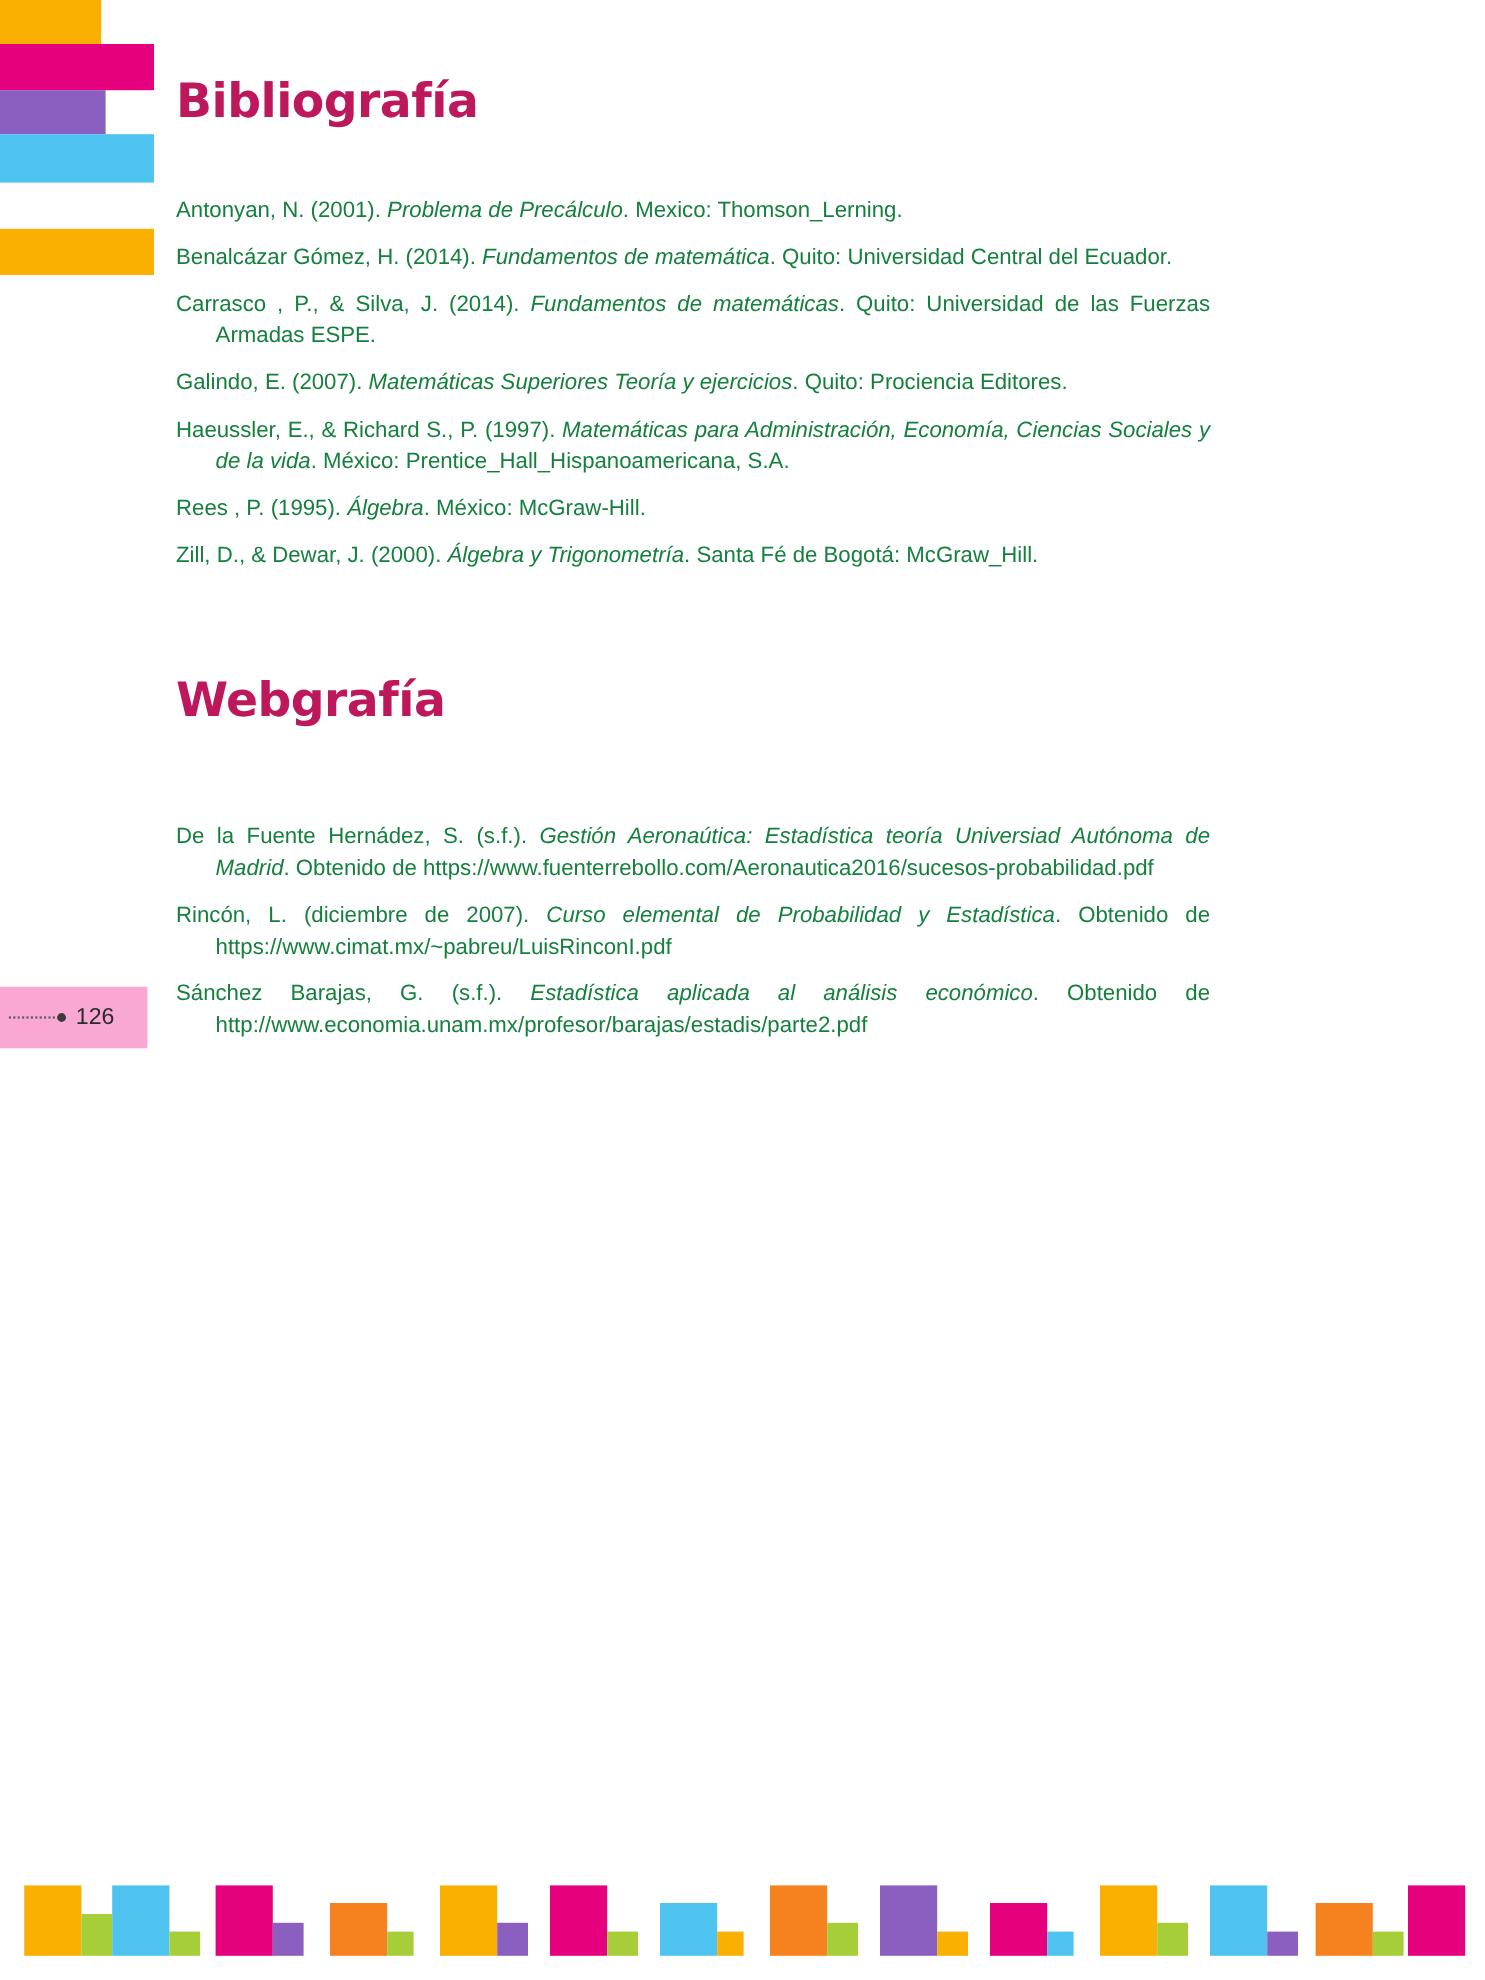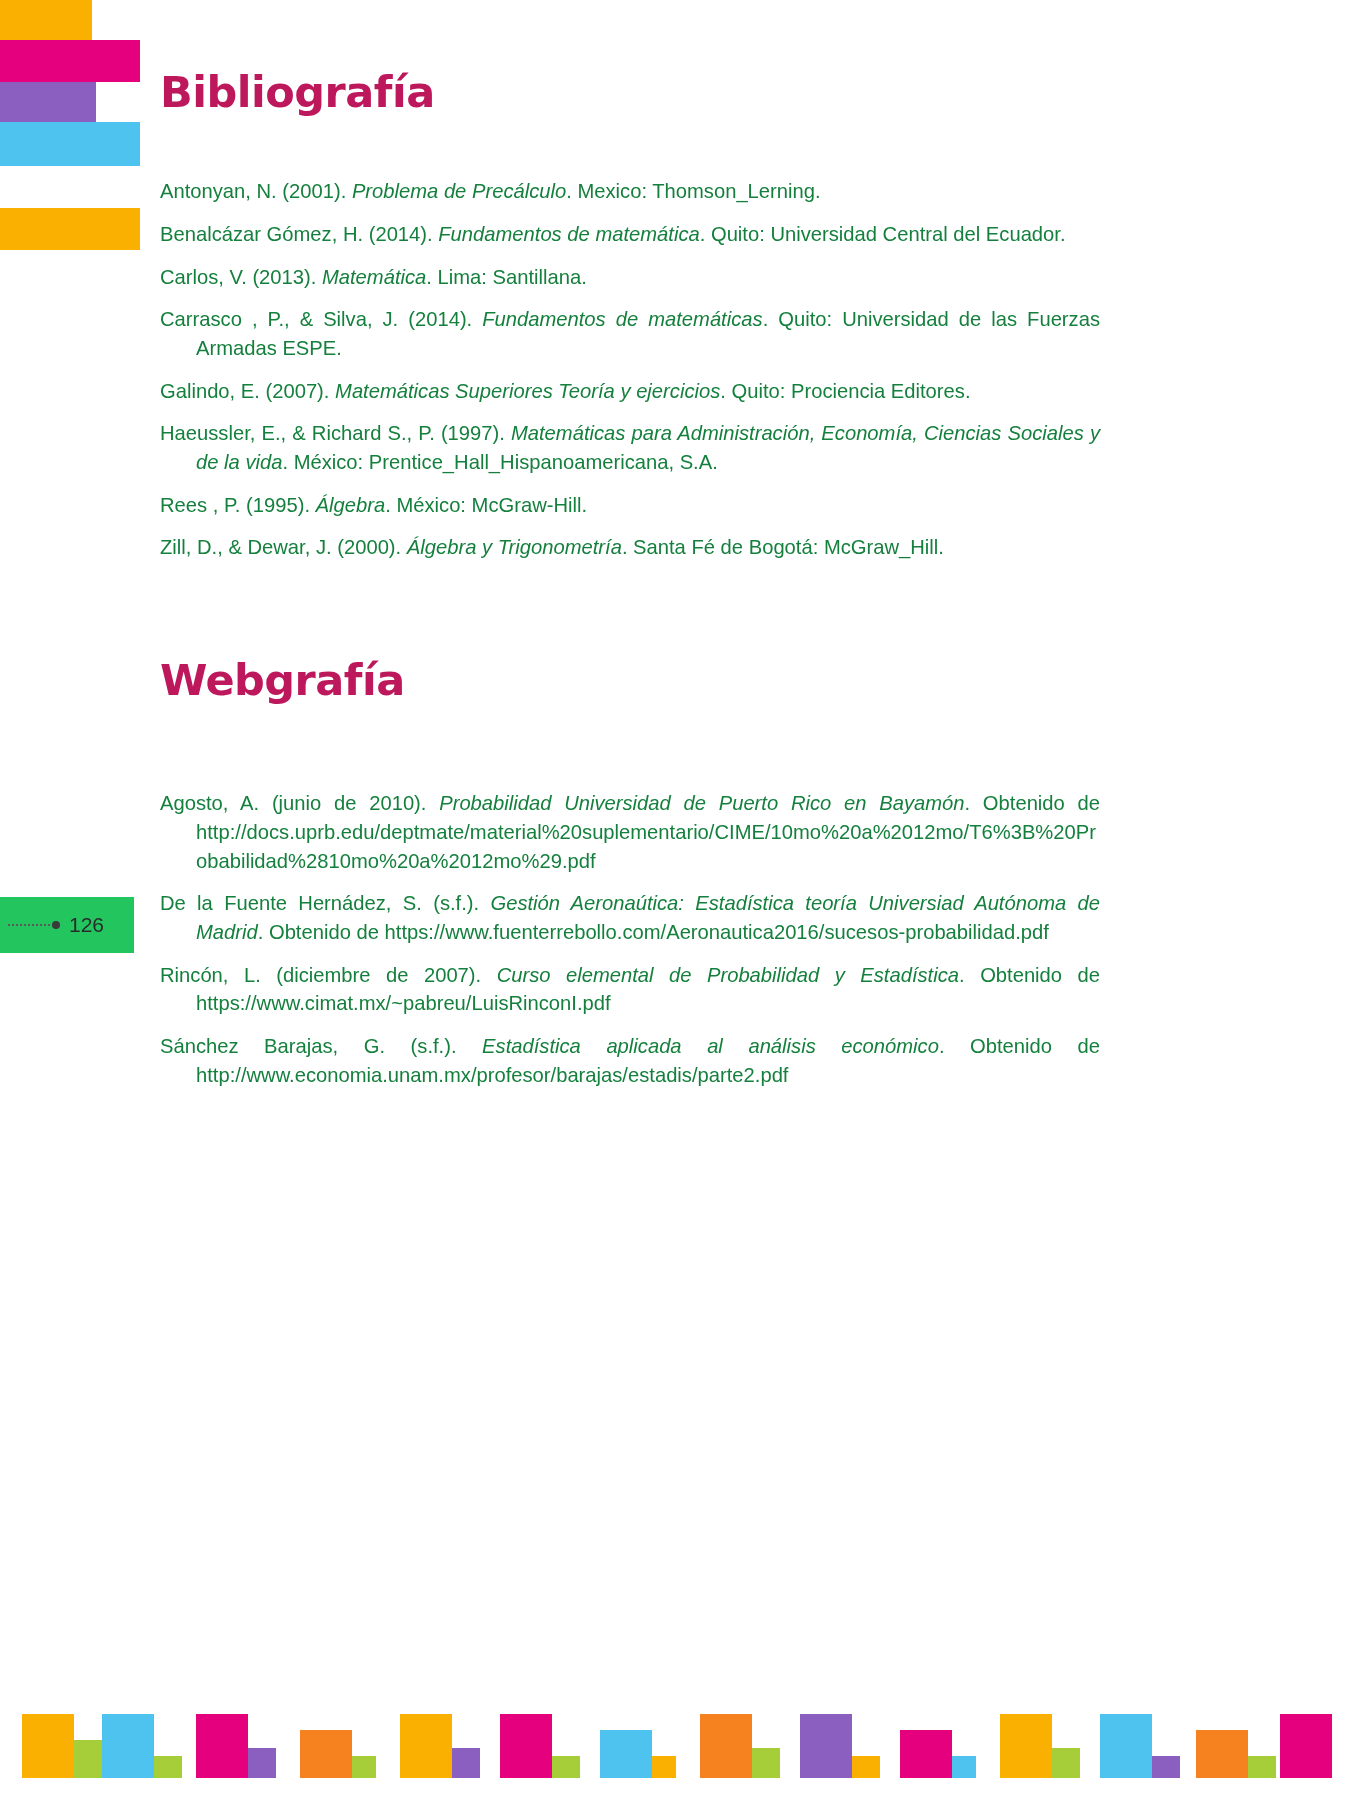--- a/index.html
+++ b/index.html
@@ -30,21 +30,21 @@
   .tl-bar.b3 { top: 122px;width: 140px; height: 44px; background: #4ec3f0; }
   .tl-bar.b5 { top: 208px;width: 140px; height: 42px; background: #f9b000; }
 
   
   .page-tab {
     position: absolute;
     left: 0;
     top: 897px;
     width: 134px;
     height: 56px;
-    background: #22c55e;
+    background: #f9a8d4;
     display: flex;
     align-items: center;
     justify-content: flex-end;
     box-sizing: border-box;
     padding-right: 30px;
   }
   .page-tab .dots {
     position: absolute;
     left: 8px;
     top: 50%;
@@ -143,31 +143,29 @@
   <div class="dot"></div>
   <div class="num">126</div>
 </div>
 
 <div class="content">
 
   <h1 class="section-title">Bibliografía</h1>
   <ul class="ref-list" id="list-0">
       <li class="ref">Antonyan, N. (2001). <i>Problema de Precálculo</i>. Mexico: Thomson_Lerning.</li>
       <li class="ref">Benalcázar Gómez, H. (2014). <i>Fundamentos de matemática</i>. Quito: Universidad Central del Ecuador.</li>
-      <li class="ref">Carlos, V. (2013). <i>Matemática</i>. Lima: Santillana.</li>
       <li class="ref">Carrasco , P., &amp; Silva, J. (2014). <i>Fundamentos de matemáticas</i>. Quito: Universidad de las Fuerzas Armadas ESPE.</li>
       <li class="ref">Galindo, E. (2007). <i>Matemáticas Superiores Teoría y ejercicios</i>. Quito: Prociencia Editores.</li>
       <li class="ref">Haeussler, E., &amp; Richard S., P. (1997). <i>Matemáticas para Administración, Economía, Ciencias Sociales y de la vida</i>. México: Prentice_Hall_Hispanoamericana, S.A.</li>
       <li class="ref">Rees , P. (1995). <i>Álgebra</i>. México: McGraw-Hill.</li>
       <li class="ref">Zill, D., &amp; Dewar, J. (2000). <i>Álgebra y Trigonometría</i>. Santa Fé de Bogotá: McGraw_Hill.</li>
     </ul>
 
   <h1 class="section-title webgrafia">Webgrafía</h1>
   <ul class="ref-list" id="list-1">
-      <li class="ref">Agosto, A. (junio de 2010). <i>Probabilidad Universidad de Puerto Rico en Bayamón</i>. Obtenido de http://docs.uprb.edu/deptmate/material%20suplementario/CIME/10mo%20a%2012mo/T6%3B%20Probabilidad%2810mo%20a%2012mo%29.pdf</li>
       <li class="ref">De la Fuente Hernádez, S. (s.f.). <i>Gestión Aeronaútica: Estadística teoría Universiad Autónoma de Madrid</i>. Obtenido de https://www.fuenterrebollo.com/Aeronautica2016/sucesos-probabilidad.pdf</li>
       <li class="ref">Rincón, L. (diciembre de 2007). <i>Curso elemental de Probabilidad y Estadística</i>. Obtenido de https://www.cimat.mx/~pabreu/LuisRinconI.pdf</li>
       <li class="ref">Sánchez Barajas, G. (s.f.). <i>Estadística aplicada al análisis económico</i>. Obtenido de http://www.economia.unam.mx/profesor/barajas/estadis/parte2.pdf</li>
     </ul>
 
 </div>
 
 <div class="footer-bars" id="footer-bars">
     <div class="fb" style="left: 22px; width: 52px; height: 86px; background: rgb(249, 176, 0);"></div>
     <div class="fb" style="left: 74px; width: 28px; height: 60px; background: rgb(166, 206, 57);"></div>

